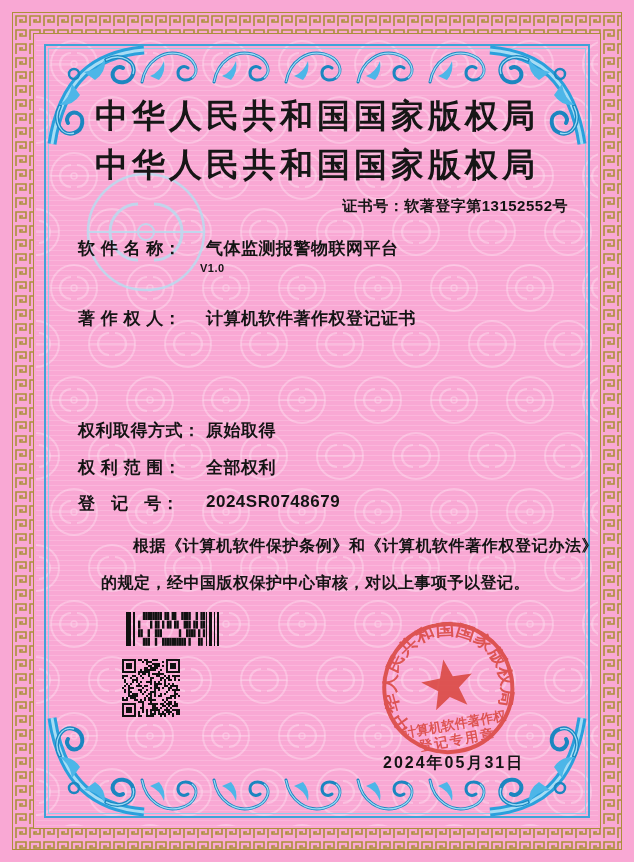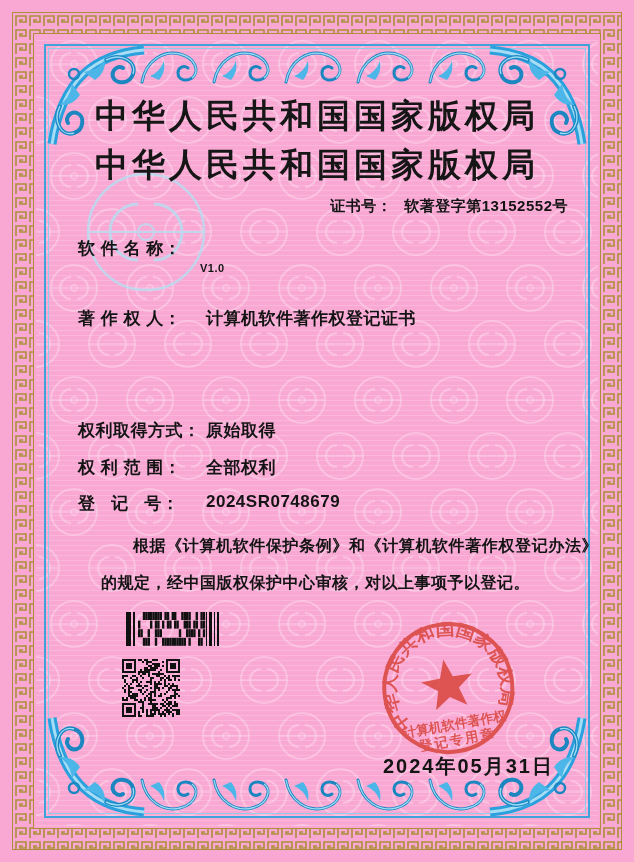--- a/index.html
+++ b/index.html
@@ -8,27 +8,27 @@
   .abs{position:absolute;}
   svg{display:block;}
   
   .texture{position:absolute;inset:36px;pointer-events:none;
     background:repeating-linear-gradient(0deg, rgba(255,255,255,.16) 0 1px, rgba(0,0,0,0) 1px 5px);}
   .title{position:absolute;top:92px;left:0;width:634px;text-align:center;
     font-family:"Liberation Serif","DejaVu Serif",serif;font-weight:bold;
     font-size:33px;line-height:49px;letter-spacing:4px;color:#161616;}
   .certno{position:absolute;top:197px;left:0;right:66px;text-align:right;
     font-weight:bold;font-size:15px;letter-spacing:.5px;}
-  .certno .lbl{margin-right:12px;}
+  .certno .lbl{margin-right:0;}
   .field{position:absolute;left:78px;display:flex;font-weight:bold;font-size:17px;letter-spacing:.5px;gap:6px;}
   .field .label{white-space:pre;width:122px;flex:0 0 122px;}
   .version{position:absolute;left:200px;font-weight:bold;font-size:11px;letter-spacing:.5px;text-align:center;}
   .statement{position:absolute;top:527px;left:77px;width:497px;font-weight:bold;
     font-size:16px;line-height:37px;text-indent:2em;letter-spacing:.5px;text-align:justify;margin-left:24px;}
-  .date{position:absolute;top:753px;left:383px;font-weight:bold;font-size:20px;letter-spacing:2px;}
+  .date{position:absolute;top:753px;left:383px;font-weight:bold;font-size:16px;letter-spacing:2px;}
   .seal{position:absolute;left:379px;top:622px;width:140px;height:140px;
     opacity:.85;transform:rotate(-10deg);}
   .frame-outer{position:absolute;inset:44px;border:2px solid #3ea3d8;pointer-events:none;}
   .frame-inner{position:absolute;inset:48px;border:1px solid #8fcdec;pointer-events:none;}
 </style>
 </head>
 <body>
 
 <div class="page">
 
@@ -137,20 +137,21 @@
     <div>中华人民共和国国家版权局</div>
     <div>中华人民共和国国家版权局</div>
   </div>
 
   <div class="certno">
     <span class="lbl">证书号：</span><span>软著登字第13152552号</span>
   </div>
 
   <div class="field" style="top:237px">
     <span class="label">软 件 名 称：</span>
+    <span class="value">气体监测报警物联网平台</span>
   </div>
   <div class="version" style="top:262px">V1.0</div>
 
   <div class="field" style="top:307px">
     <span class="label">著 作 权 人：</span>
     <span class="value">计算机软件著作权登记证书</span>
   </div>
 
   <div class="field" style="top:456px">
     <span class="label">权 利 范 围：</span>

